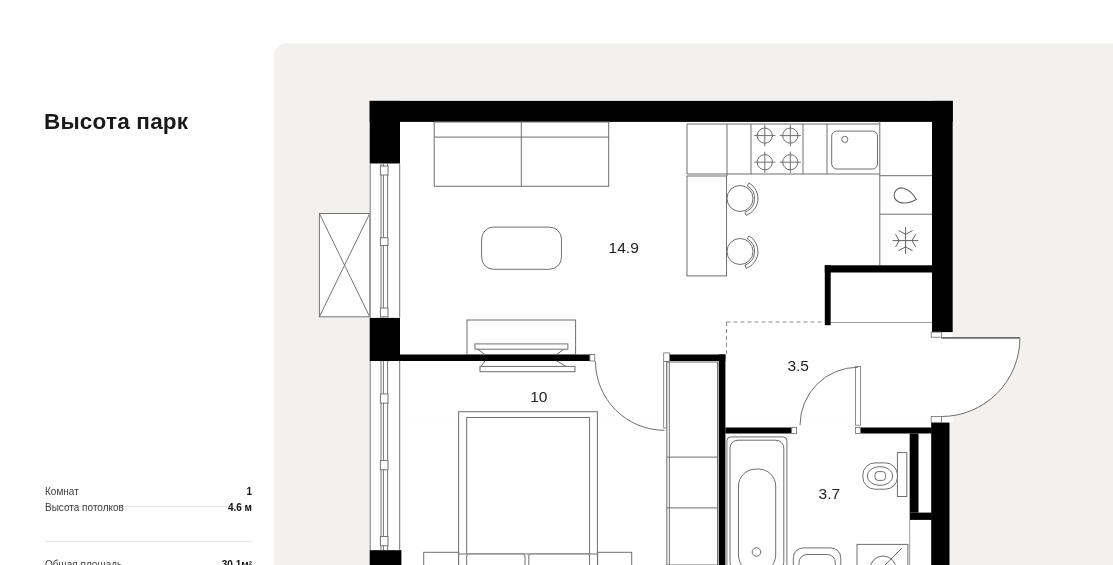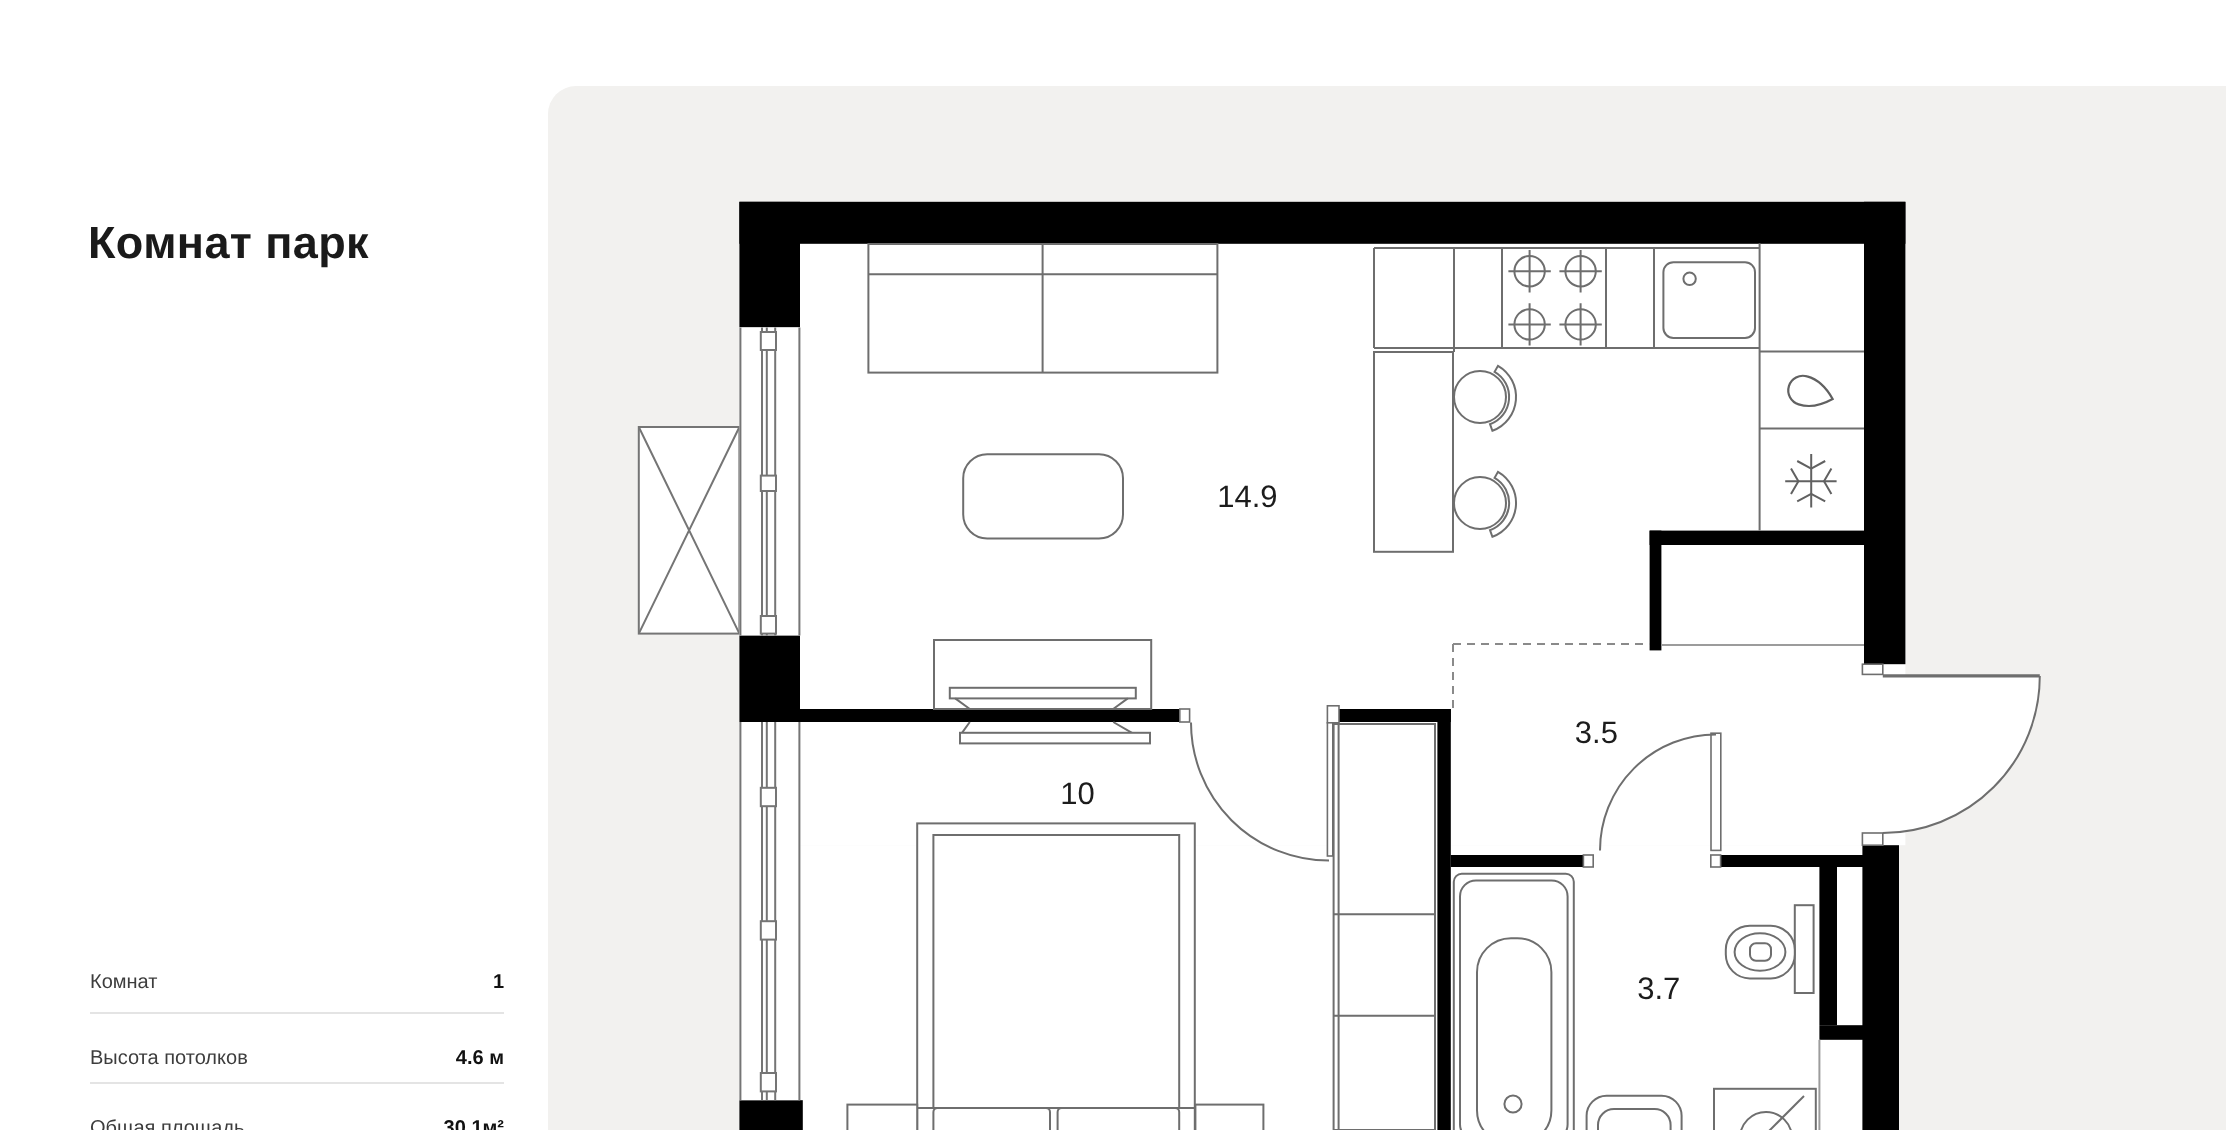--- a/index.html
+++ b/index.html
@@ -10,27 +10,27 @@
   .logo{position:absolute;left:44px;top:109px;font-size:22.5px;font-weight:bold;color:#1a1a1a;letter-spacing:0.2px;}
   .row{position:absolute;left:45px;width:207px;height:15px;font-size:10px;color:#3d3d3d;}
   .row b{position:absolute;right:0;top:0;color:#111;font-weight:bold;}
   .div1{position:absolute;left:45px;width:207px;height:1px;background:#e4e4e4;}
 </style>
 </head>
 <body>
 
 <div class="panel"></div>
 
-<div class="logo">Комнат парк</div>
+<div class="logo">Высота парк</div>
 
 <div class="row" style="top:486px;">Комнат<b>1</b></div>
 
 <div class="div1" style="top:506px;"></div>
 
-<div class="row" style="top:524px;">Высота потолков<b>4.6 м</b></div>
+<div class="row" style="top:502px;">Высота потолков<b>4.6 м</b></div>
 
 <div class="div1" style="top:541px;"></div>
 
 <div class="row" style="top:558.5px;">Общая площадь<b>30.1м²</b></div>
 
 <svg width="1113" height="565" viewBox="0 0 1113 565" fill="none">
 
 <g>
   <rect x="369.7" y="100.9" width="583" height="321.7" fill="#ffffff"></rect>
   <rect x="369.7" y="422.6" width="579.8" height="142.4" fill="#ffffff"></rect>

